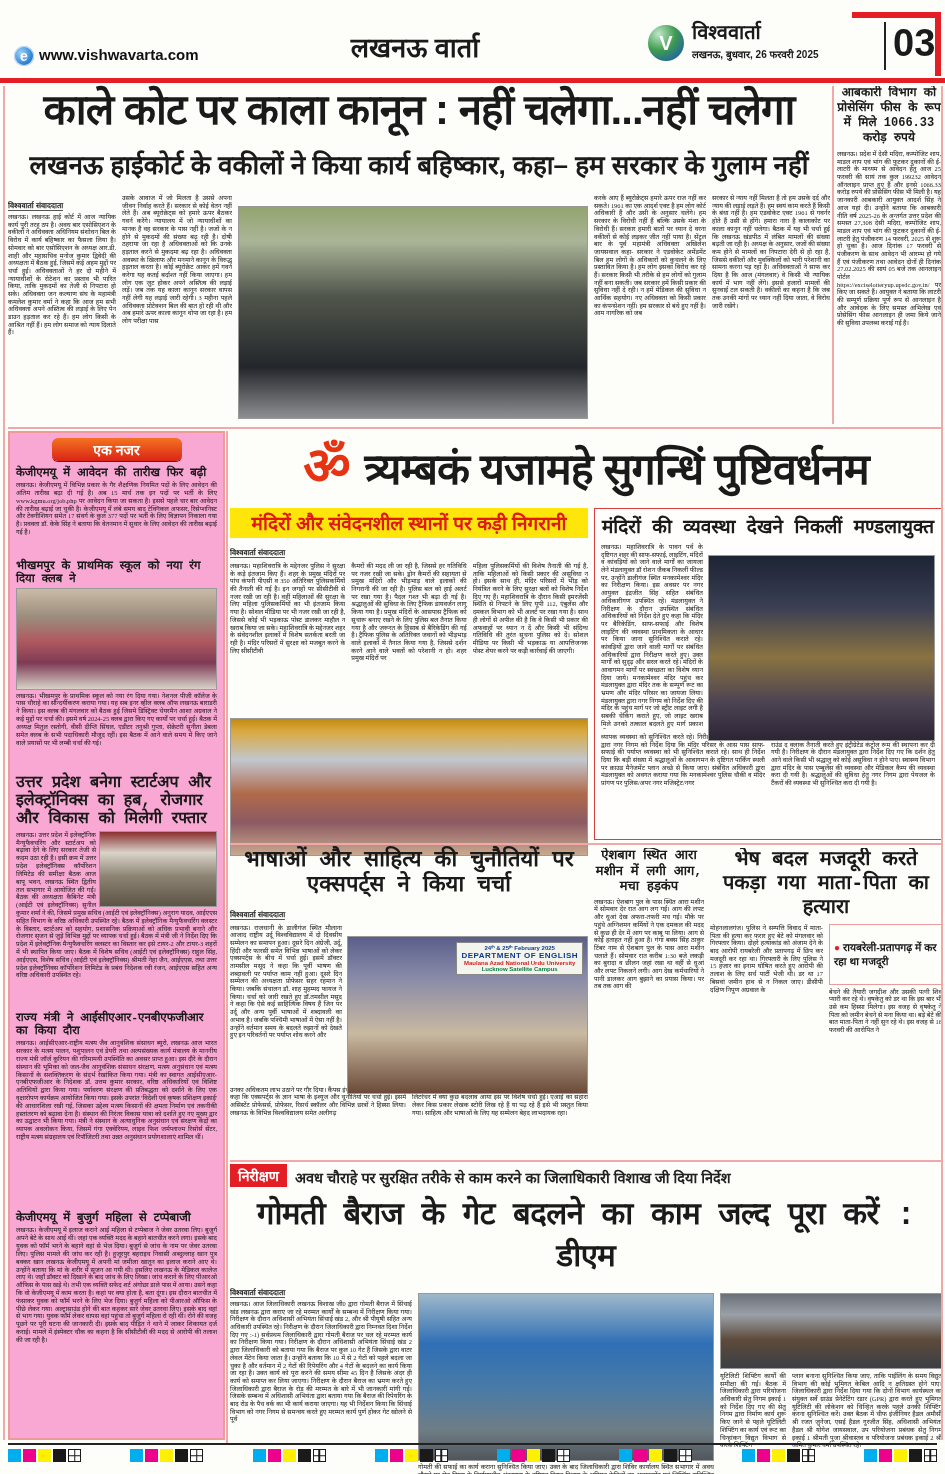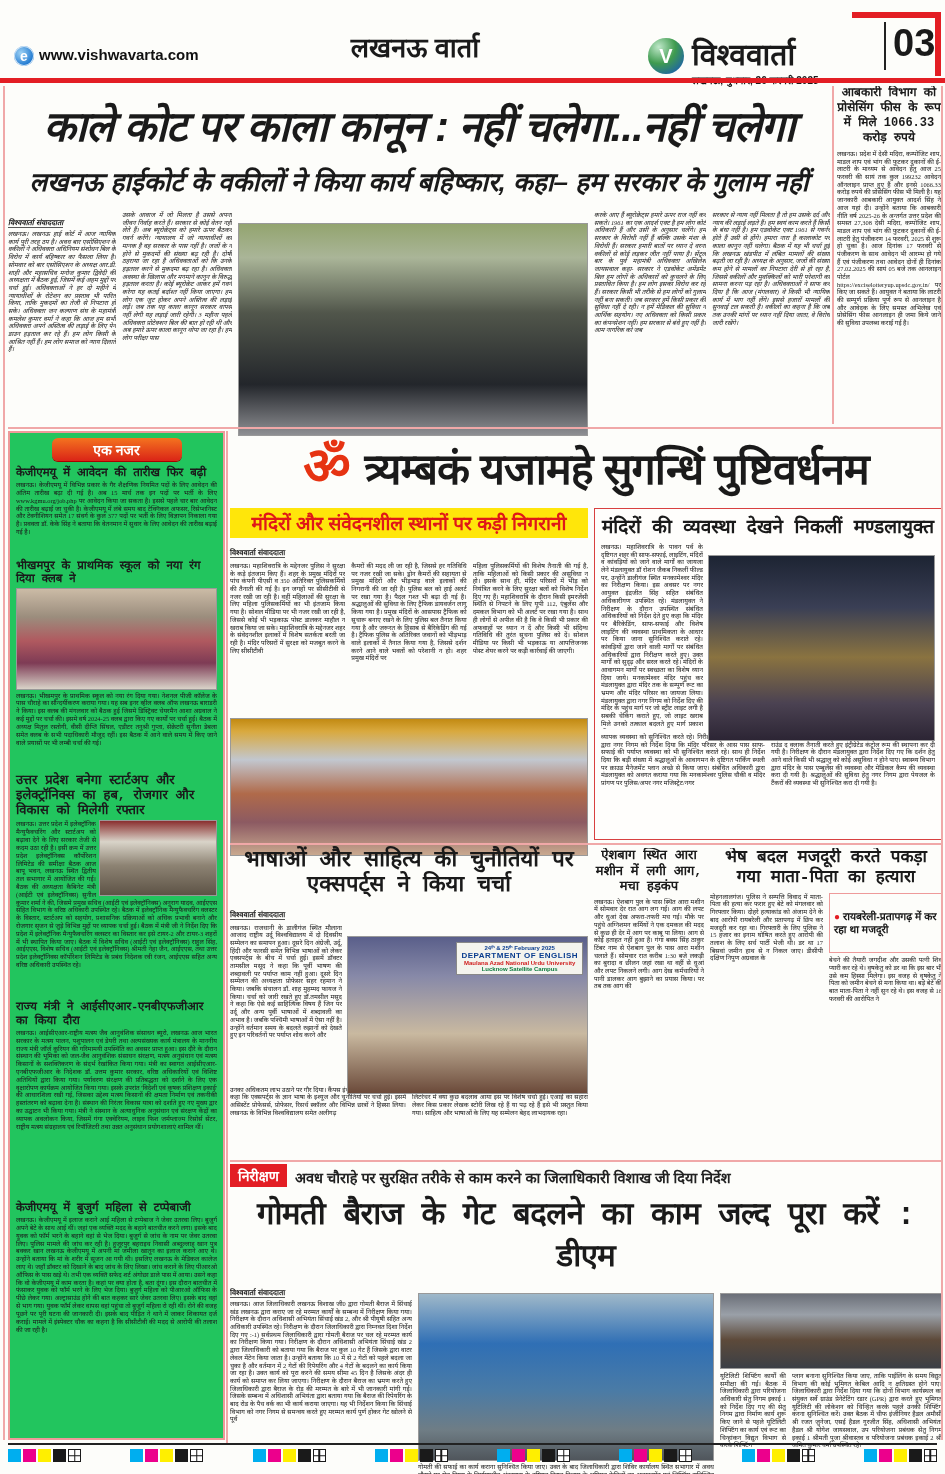--- a/index.html
+++ b/index.html
@@ -18,21 +18,21 @@
   .e-icon { display:inline-block; width:20px; height:20px; border-radius:50%;
     background:radial-gradient(circle at 35% 35%, #9ed2f5, #1e78d0 70%);
     color:#fff; font-family:"Liberation Sans", sans-serif; font-weight:bold; font-size:14px;
     text-align:center; line-height:20px; vertical-align:middle; margin-right:5px;
     box-shadow:0 0 0 1px #cfe3f5 inset; }
   .section-title { font-family:"Liberation Sans", sans-serif; font-weight:bold; font-size:27px; }
   .logo-circle { width:36px; height:36px; border-radius:50%;
     background:radial-gradient(circle at 30% 25%, #bfe8c9, #3f9b4f 45%, #1d62a8 85%);
     color:#fff; text-align:center; line-height:36px; font-weight:bold; font-size:20px;
     font-family:"Liberation Sans", sans-serif; flex:0 0 auto; }
-  .masthead-name { font-family:Liberation Serif, serif; font-weight:bold; font-size:30px; line-height:1;margin-top:16px; }
+  .masthead-name { font-family:Liberation Mono, monospace; font-weight:bold; font-size:20px; line-height:1; }
   .masthead-date { font-family:"Liberation Sans", sans-serif; font-weight:bold; font-size:10px; margin-top:3px; }
   .pageno { font-family:"Liberation Sans", sans-serif; font-weight:bold; font-size:38px; line-height:1; }
   .red-corner-top { position:absolute; left:852px; top:12px; width:89px; height:6px; background:#e31e24; }
   .red-corner-side { position:absolute; left:935px; top:12px; width:6px; height:64px; background:#e31e24; }
   .pageno-divider { position:absolute; left:884px; top:22px; width:2px; height:48px; background:#222; }
   .red-rule { position:absolute; left:0; top:78px; width:945px; height:5px; background:#e31e24; }
 
   
   .headline-xl { font-family:"Liberation Sans", sans-serif; font-weight:800; font-size:42px;
     text-align:center; line-height:1.05; letter-spacing:-1px; }
@@ -54,21 +54,21 @@
   .ph-barrage { background:linear-gradient(180deg,#9fb8c9 0%,#2f6fb5 30%,#4a7ba6 58%,#6f7d85 82%,#50565c 100%); }
   .ph-dm { background:linear-gradient(180deg,#6b6f78 0%,#9aa0a8 28%,#5d4a3a 62%,#3b3f46 100%); }
   .banner { position:absolute; right:4px; top:5px; background:#f4f4ee; border:1px solid #888;
     padding:2px 4px; text-align:center; font-family:"Liberation Sans", sans-serif; }
   .banner .b1 { font-size:6px; color:#0a3d8f; font-weight:bold; }
   .banner .b2 { font-size:8px; color:#0a3d8f; font-weight:bold; letter-spacing:0.5px; }
   .banner .b3 { font-size:6px; color:#d02020; font-weight:bold; }
   .banner .b4 { font-size:6px; color:#0a7a3d; font-weight:bold; }
 
   
-  .ek-box { border:2px solid #ee9a9a; padding:5px 6px; overflow:hidden; background:#22c55e; }
+  .ek-box { border:2px solid #ee9a9a; padding:5px 6px; overflow:hidden; background:#f9a8d4; }
   .ek-title { width:130px; margin:0 auto 5px auto; text-align:center; color:#fff;
     font-family:"Liberation Sans", sans-serif; font-weight:bold; font-size:14px;
     background:linear-gradient(180deg,#f4731f,#da2417); border-radius:6px; padding:2px 0;
     box-shadow:0 1px 0 #a00; }
   .ek-h { font-size:11.5px; line-height:1.15; margin:4px 0 2px 0; }
   .ek-b { font-size:6.4px; line-height:1.22; text-align:justify; }
 
   
   .mantra { display:flex; align-items:center; justify-content:center; gap:14px; }
   .om { color:#e63312; font-size:52px; font-weight:bold; font-family:"Liberation Serif", serif; line-height:1; }
@@ -111,21 +111,21 @@
       <div>
         <div class="masthead-name">विश्ववार्ता</div>
         <div class="masthead-date">लखनऊ,  बुधवार, 26 फरवरी 2025</div>
       </div>
     </div>
     <div class="pageno-divider"></div>
     <div class="abs pageno" style="left:893px;top:24px;">03</div>
   </div>
   <div class="red-rule"></div>
 
-  <div class="abs" style="left:8px;top:105px;width:822px;height:337px;font-style:italic;">
+  <div class="abs" style="left:8px;top:88px;width:822px;height:337px;">
     <div class="headline-xl">काले कोट पर काला कानून : नहीं चलेगा...नहीं चलेगा</div>
     <div class="subhead" style="margin-top:14px;">लखनऊ हाईकोर्ट के वकीलों ने किया कार्य बहिष्कार, कहा– हम सरकार के गुलाम नहीं</div>
     <div class="cols" style="margin-top:12px;height:213px;">
       <div style="flex:0 0 108px;overflow:hidden;">
         <span class="byline">विश्ववार्ता संवाददाता</span>
         <div class="bt" style="height:198px;">लखनऊ। लखनऊ हाई कोर्ट में आज न्यायिक कार्य पूरी तरह ठप है। अवध बार एसोसिएशन के वकीलों ने अधिवक्ता अधिनियम संशोधन बिल के विरोध में कार्य बहिष्कार का फैसला लिया है। सोमवार को बार एसोसिएशन के अध्यक्ष आर.डी. शाही और महासचिव मनोज कुमार द्विवेदी की अध्यक्षता में बैठक हुई, जिसमें कई अहम मुद्दों पर चर्चा हुई। अधिवक्ताओं ने हर दो महीने में न्यायाधीशों के रोटेशन का प्रस्ताव भी पारित किया, ताकि मुकदमों का तेजी से निपटारा हो सके। अधिवक्ता जन कल्याण संघ के महामंत्री कमलेश कुमार वर्मा ने कहा कि आज हम सभी अधिवक्ता अपने अस्तित्व की लड़ाई के लिए पेन डाउन हड़ताल कर रहे हैं। हम लोग किसी के आश्रित नहीं हैं। हम लोग समाज को न्याय दिलाते हैं।</div>
       </div>
       <div class="bt" style="flex:0 0 110px;height:213px;">उसके आवाज में जो मिलता है उससे अपना जीवन निर्वाह करते हैं। सरकार से कोई वेतन नहीं लेते हैं। अब ब्यूरोक्रेट्स को हमारे ऊपर बैठकर गवर्न करेंगे। न्यायालय में जो न्यायाधीशों का मानक है वह सरकार के पास नहीं है। जजों के न होने से मुकदमों की संख्या बढ़ रही है। दोषी ठहराया जा रहा है अधिवक्ताओं को कि उनके हड़ताल करने से मुकदमा बढ़ रहा है। अधिवक्ता अवस्था के खिलाफ और मनमाने कानून के विरुद्ध हड़ताल करता है। कोई ब्यूरोक्रेट आकर हमें गवर्न करेगा यह कतई बर्दाश्त नहीं किया जाएगा। हम लोग एक जुट होकर अपने अस्तित्व की लड़ाई लड़ें। जब तक यह काला कानून सरकार वापस नहीं लेगी यह लड़ाई जारी रहेगी। 3 महीना पहले अधिवक्ता प्रोटेक्शन बिल की बात हो रही थी और अब हमारे ऊपर काला कानून थोपा जा रहा है। हम लोग परीक्षा पास</div>
       <div class="photo ph-lawyers" style="flex:1 1 auto;height:213px;"></div>
       <div class="bt" style="flex:0 0 112px;height:213px;">करके आए हैं ब्यूरोक्रेट्स हमारे ऊपर राज नहीं कर सकते। 1961 का एक आदर्श एक्ट है हम लोग कोर्ट अधिकारी हैं और उसी के अनुसार चलेंगे। हम सरकार के विरोधी नहीं हैं बल्कि उसके मंशा के विरोधी हैं। सरकार हमारी बातों पर ध्यान दे वरना वकीलों से कोई लड़कर जीत नहीं पाया है। सेंट्रल बार के पूर्व महामंत्री अधिवक्ता अखिलेश जायसवाल कहा- सरकार ने एडवोकेट अमेंडमेंट बिल हम लोगों के अधिकारों को कुचलने के लिए प्रस्तावित किया है। हम लोग इसका विरोध कर रहे हैं। सरकार किसी भी तरीके से हम लोगों को गुलाम नहीं बना सकती। जब सरकार हमें किसी प्रकार की सुविधा नहीं दे रही। न हमें मेडिकल की सुविधा न आर्थिक सहयोग। नए अधिवक्ता को किसी प्रकार का कंपन्सेशन नहीं। हम सरकार से बंधे हुए नहीं है। आम नागरिक को जब</div>
@@ -143,21 +143,21 @@
   <div class="abs ek-box" style="left:8px;top:431px;width:217px;height:1009px;">
     <div class="ek-title">एक नजर</div>
 
     <div class="ek-h head-s">केजीएमयू में आवेदन की तारीख फिर बढ़ी</div>
     <div class="ek-b" style="height:74px;overflow:hidden;">लखनऊ। केजीएमयू में विभिन्न प्रकार के गैर शैक्षणिक नियमित पदों के लिए आवेदन की अंतिम तारीख बढ़ा दी गई है। अब 15 मार्च तक इन पदों पर भर्ती के लिए www.kgmu.org/job.php पर आवेदन किया जा सकता है। इससे पहले चार बार आवेदन की तारीख बढ़ाई जा चुकी है। केजीएमयू में लंबे समय बाद टेक्निकल अफसर, रिसेप्शनिस्ट और टेक्नीशियन समेत 17 संवर्ग के कुल 377 पदों पर भर्ती के लिए विज्ञापन निकाला गया है। प्रवक्ता डॉ. केके सिंह ने बताया कि वेतनमान में सुधार के लिए आवेदन की तारीख बढ़ाई गई है।</div>
 
     <div class="ek-h head-s">भीखमपुर के प्राथमिक स्कूल को नया रंग दिया क्लब ने</div>
     <div class="photo ph-club" style="width:100%;height:102px;margin:2px 0;"></div>
     <div class="ek-b" style="height:78px;overflow:hidden;">लखनऊ। भीखमपुर के प्राथमिक स्कूल को नया रंग दिया गया। नेशनल पीजी कॉलेज के पास चौराहे का सौन्दर्यीकरण कराया गया। यह सब इनर व्हील क्लब ऑफ लखनऊ बाराडरी ने किया। इस क्लब की मंगलवार को बैठक हुई जिसमे डिस्ट्रिक्ट चेयरमैन आशा अग्रवाल ने कई मुद्दों पर चर्चा की। इसमे वर्ष 2024-25 क्लब द्वारा किए गए कार्यों पर चर्चा हुई। बैठक में अध्यक्ष मितुल रस्तोगी, वीसी दीप्ति सिंघल, एडीटर तनुश्री गुप्ता, सेक्रेटरी सुनीता डेबला समेत क्लब के सभी पदाधिकारी मौजूद रहीं। इस बैठक में आने वाले समय में किए जाने वाले प्रयासों पर भी लम्बी चर्चा की गई।</div>
 
-    <div class="ek-h head-s" style="font-size:13px;">उत्तर प्रदेश बनेगा स्टार्टअप और इलेक्ट्रॉनिक्स का हब, रोजगार और विकास को मिलेगी रफ्तार</div>
+    <div class="ek-h head-s" style="font-size:16px;">उत्तर प्रदेश बनेगा स्टार्टअप और इलेक्ट्रॉनिक्स का हब, रोजगार और विकास को मिलेगी रफ्तार</div>
     <div style="overflow:hidden;height:176px;">
       <div class="photo ph-elec" style="float:right;width:118px;height:76px;margin:0 0 2px 3px;"></div>
       <div class="ek-b">लखनऊ। उत्तर प्रदेश में इलेक्ट्रॉनिक मैन्युफैक्चरिंग और स्टार्टअप को बढ़ावा देने के लिए सरकार तेजी से कदम उठा रही है। इसी क्रम में उत्तर प्रदेश इलेक्ट्रॉनिक्स कॉर्पोरेशन लिमिटेड की समीक्षा बैठक आज बापू भवन, लखनऊ स्थित द्वितीय तल सभागार में आयोजित की गई। बैठक की अध्यक्षता कैबिनेट मंत्री (आईटी एवं इलेक्ट्रॉनिक्स) सुनील कुमार शर्मा ने की, जिसमे प्रमुख सचिव (आईटी एवं इलेक्ट्रॉनिक्स) अनुराग यादव, आईएएस सहित विभाग के वरिष्ठ अधिकारी उपस्थित रहे। बैठक में इलेक्ट्रॉनिक मैन्युफैक्चरिंग क्लस्टर के विस्तार, स्टार्टअप को सहयोग, प्रशासनिक प्रक्रियाओं को अधिक प्रभावी बनाने और रोजगार सृजन से जुड़े विभिन्न मुद्दों पर व्यापक चर्चा हुई। बैठक में मंत्री जी ने निर्देश दिए कि प्रदेश में इलेक्ट्रॉनिक मैन्युफैक्चरिंग क्लस्टर का विस्तार कर इसे टायर-2 और टायर-3 शहरों में भी स्थापित किया जाए। बैठक में विशेष सचिव (आईटी एवं इलेक्ट्रॉनिक्स) राहुल सिंह, आईएएस, विशेष सचिव (आईटी एवं इलेक्ट्रॉनिक्स) श्रीमती नेहा जैन, आईएएस, तथा उत्तर प्रदेश इलेक्ट्रॉनिक्स कॉर्पोरेशन लिमिटेड के प्रबंध निदेशक रवी रंजन, आईएएस सहित अन्य वरिष्ठ अधिकारी उपस्थित रहे।</div>
     </div>
 
     <div class="ek-h head-s">राज्य मंत्री ने आईसीएआर-एनबीएफजीआर का किया दौरा</div>
     <div class="ek-b" style="height:168px;overflow:hidden;">लखनऊ। आईसीएआर-राष्ट्रीय मत्स्य जैव आनुवंशिक संसाधन ब्यूरो, लखनऊ आज भारत सरकार के मत्स्य पालन, पशुपालन एवं डेयरी तथा अल्पसंख्यक कार्य मंत्रालय के माननीय राज्य मंत्री जॉर्ज कुरियन की गरिमामयी उपस्थिति का अवसर प्राप्त हुआ। इस दौरे के दौरान संस्थान की भूमिका को जल-जैव आनुवंशिक संसाधन संरक्षण, मत्स्य अनुसंधान एवं मत्स्य किसानों के सशक्तिकरण के संदर्भ रेखांकित किया गया। मंत्री का स्वागत आईसीएआर-एनबीएफजीआर के निदेशक डॉ. उत्तम कुमार सरकार, वरिष्ठ अधिकारियों एवं विशिष्ट अतिथियों द्वारा किया गया। पर्यावरण संरक्षण की प्रतिबद्धता को दर्शाने के लिए एक वृक्षारोपण कार्यक्रम आयोजित किया गया। इसके उपरांत 'विदेशी एवं कृषक प्रशिक्षण इकाई' की आधारशिला रखी गई, जिसका उद्देश्य मत्स्य किसानों की क्षमता निर्माण एवं तकनीकी हस्तांतरण को बढ़ावा देना है। संस्थान की निरंतर विकास यात्रा को दर्शाते हुए नए मुख्य द्वार का उद्घाटन भी किया गया। मंत्री ने संस्थान के अत्याधुनिक अनुसंधान एवं संरक्षण केंद्रों का व्यापक अवलोकन किया, जिसमें गंगा एक्वेरियम, लाइव फिश जर्मप्लाज्म रिसोर्स सेंटर, राष्ट्रीय मत्स्य संग्रहालय एवं रिपॉजिटरी तथा उन्नत अनुसंधान प्रयोगशालाएं शामिल थीं।</div>
 
     <div class="ek-h head-s">केजीएमयू में बुजुर्ग महिला से टप्पेबाजी</div>
     <div class="ek-b" style="height:166px;overflow:hidden;">लखनऊ। केजीएमयू में इलाज कराने आई महिला से टप्पेबाज ने जेवर उतरवा लिए। बुजुर्ग अपने बेटे के साथ आई थीं। जहां एक व्यक्ति मदद के बहाने बातचीत करने लगा। इसके बाद युवक को फॉर्म भरने के बहाने वहां से भेज दिया। बुजुर्ग से जांच के नाम पर जेवर उतरवा लिए। पुलिस मामले की जांच कर रही है। हुजूरपुर बहराइच निवासी अब्दुल्लाह खान पुत्र बक्कर खान लखनऊ केजीएमयू में अपनी मां जमीला खातून का इलाज कराने आए थे। उन्होंने बताया कि मां के शरीर में सूजन आ गयी थी। इसलिए लखनऊ के मेडिकल कालेज लाए थे। जहाँ डॉक्टर को दिखाने के बाद जांच के लिए लिखा। जांच कराने के लिए पीआरओ ऑफिस के पास खड़े थे। तभी एक व्यक्ति सफेद शर्ट अंगोछा डाले पास में आया। उसने कहा कि वो केजीएमयू में काम करता है। कहां पर क्या होता है, बता दूंगा। इस दौरान बातचीत में फंसाकर युवक को फॉर्म भरने के लिए भेज दिया। बुजुर्ग महिला को पीआरओ ऑफिस के पीछे लेकर गया। अल्ट्रासाउंड होने की बात कहकर सारे जेवर उतरवा लिए। इसके बाद वहां से भाग गया। युवक फॉर्म लेकर वापस वहां पहुंचा तो बुजुर्ग महिला रो रही थीं। रोने की वजह पूछने पर पूरी घटना की जानकारी दी। इसके बाद पीड़ित ने थाने में जाकर शिकायत दर्ज कराई। मामले में इंस्पेक्टर चौक का कहना है कि सीसीटीवी की मदद से आरोपी की तलाश की जा रही है।</div>
@@ -216,21 +216,21 @@
       <div class="bt" style="flex:1;height:92px;">विश्वविद्यालय ने हिस्सा लिया। आर्टीफिशियल इंटेलिजेंस के बाद भाषा और लिटरेचर में क्या कुछ बदलाव आया इस पर विशेष चर्चा हुई। एआई का सहारा लेकर किस प्रकार लेखक स्टोरी लिख रहे हैं या पढ़ रहे हैं इसे भी प्रस्तुत किया गया। साहित्य और भाषाओं के लिए यह सम्मेलन बेहद लाभदायक रहा।</div>
     </div>
   </div>
 
   <div class="abs" style="left:594px;top:848px;width:110px;height:310px;overflow:hidden;">
     <div class="head-s" style="font-size:13px;line-height:1.2;text-align:center;margin-bottom:3px;">ऐशबाग स्थित आरा मशीन में लगी आग, मचा हड़कंप</div>
     <div class="bt" style="height:258px;">लखनऊ। ऐशबाग पुल के पास स्थित आरा मशीन में सोमवार देर रात आग लग गई। आग की लपट और धुआं देख अफरा-तफरी मच गई। मौके पर पहुंचे अग्निशमन कर्मियों ने एक दमकल की मदद से कुछ ही देर में आग पर काबू पा लिया। आग से कोई हताहत नहीं हुआ है। गंगा बक्स सिंह ठाकुर टिंबर नाम से ऐशबाग पुल के पास आरा मशीन चलाते हैं। सोमवार रात करीब 1:30 बजे लकड़ी का बुरादा व छीलन जहां रखा था वहीं से धुआं और लपट निकलने लगी। आग देख कर्मचारियों ने पानी डालकर आग बुझाने का प्रयास किया। पर तब तक आग की</div>
   </div>
 
   <div class="abs" style="left:710px;top:848px;width:232px;height:310px;overflow:hidden;">
-    <div class="head-s" style="font-size:17px;line-height:1.2;text-align:center;margin-bottom:4px;">भेष बदल मजदूरी करते पकड़ा गया माता-पिता का हत्यारा</div>
+    <div class="head-s" style="font-size:20px;line-height:1.2;text-align:center;margin-bottom:4px;">भेष बदल मजदूरी करते पकड़ा गया माता-पिता का हत्यारा</div>
     <div class="cols" style="height:242px;">
       <div class="bt" style="flex:1;height:242px;">मोहनलालगंज। पुलिस ने सम्पत्ति विवाद में माता-पिता की हत्या कर फरार हुए बेटे को मंगलवार को गिरफ्तार किया। दोहरे हत्याकांड को अंजाम देने के बाद आरोपी रायबरेली और प्रतापगढ़ में छिप कर मजदूरी कर रहा था। गिरफ्तारी के लिए पुलिस ने 15 हजार का इनाम घोषित करते हुए आरोपी की तलाश के लिए सर्च पार्टी भेजी थी। डर था 17 बिसवां जमीन हाथ से न निकल जाए। डीसीपी दक्षिण निपुण अग्रवाल के</div>
       <div style="flex:1;overflow:hidden;">
         <div class="hl-box">
           <span class="red-dot">●</span>
           <span>रायबरेली-प्रतापगढ़ में कर रहा था मजदूरी</span>
         </div>
         <div class="bt" style="height:192px;">बेचने की तैयारी जगदीश और उसकी पत्नी शिव प्यारी कर रहे थे। वृषकेतु को डर था कि इस बार भी उसे कम हिस्सा मिलेगा। इस वजह से वृषकेतु ने पिता को जमीन बेचने से मना किया था। बड़े बेटे की बात माता-पिता ने नहीं सुन रहे थे। इस वजह से 16 फरवरी की आरोपित ने</div>
       </div>
     </div>

